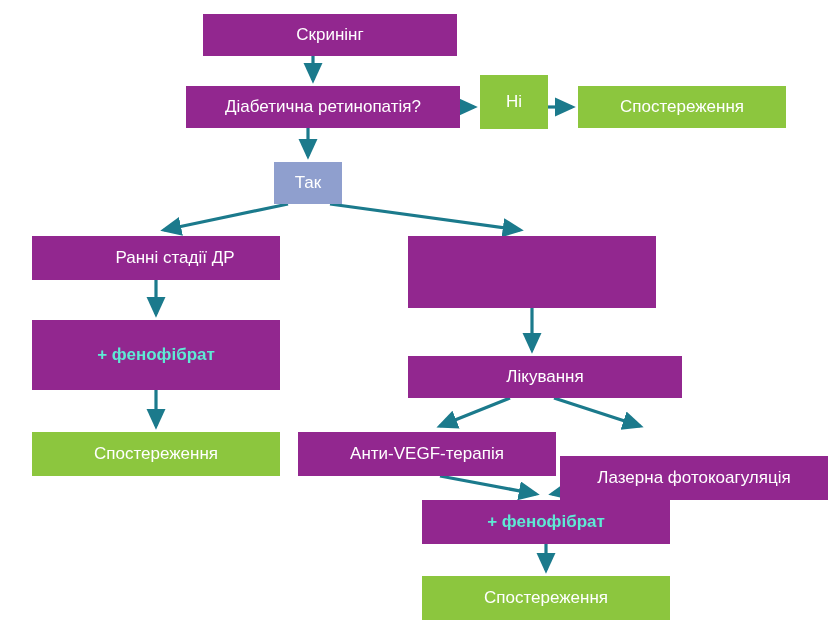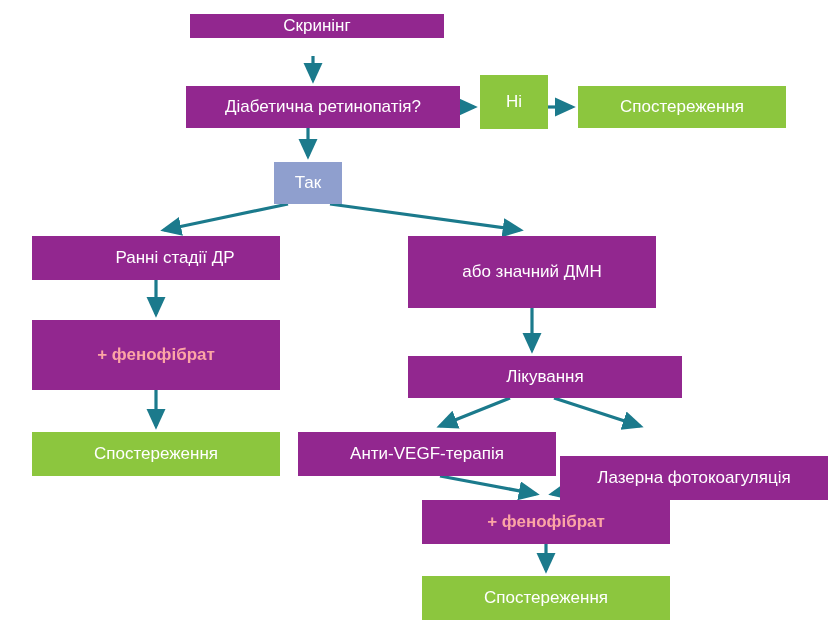--- a/index.html
+++ b/index.html
@@ -25,21 +25,21 @@
     text-align: center;
     color: #ffffff;
     font-size: 17px;
     line-height: 1.22;
     padding: 2px 6px;
   }
   .node.purple { background: #92278f; }
   .node.green  { background: #8cc63e; }
   .node.blue   { background: #8f9fce; }
   .node .l2 {
-    color: #fca5a5;
+    color: #5eead4;
     font-weight: bold;
   }
   .node .l1 { display: block; }
   svg.edges {
     position: absolute;
     left: 0;
     top: 0;
     width: 840px;
     height: 638px;
     pointer-events: none;
@@ -66,40 +66,39 @@
         <path d="M 156 390 L 156 426" marker-end="url(#arrowhead)"></path>
         <path d="M 532 308 L 532 350" marker-end="url(#arrowhead)"></path>
         <path d="M 510 398 L 440 426" marker-end="url(#arrowhead)"></path>
         <path d="M 554 398 L 640 426" marker-end="url(#arrowhead)"></path>
         <path d="M 440 476 L 536 494" marker-end="url(#arrowhead)"></path>
         <path d="M 640 476 L 552 494" marker-end="url(#arrowhead)"></path>
         <path d="M 546 544 L 546 570" marker-end="url(#arrowhead)"></path>
       </g>
   </svg>
   <div id="node-layer">
-      <div class="node purple" style="left: 190px; top: 14px; width: 254px; height: 24px;">
+      <div class="node purple" style="left: 203px; top: 14px; width: 254px; height: 42px;">
         <span class="l1">Скринінг</span>
       </div>
       <div class="node purple" style="left: 186px; top: 86px; width: 274px; height: 42px;">
         <span class="l1">Діабетична ретинопатія?</span>
       </div>
       <div class="node green" style="left: 480px; top: 75px; width: 68px; height: 54px;">
         <span class="l1">Ні</span>
       </div>
       <div class="node green" style="left: 578px; top: 86px; width: 208px; height: 42px;">
         <span class="l1">Спостереження</span>
       </div>
       <div class="node blue" style="left: 274px; top: 162px; width: 68px; height: 42px;">
         <span class="l1">Так</span>
       </div>
       <div class="node purple" style="left: 32px; top: 236px; width: 248px; height: 44px; padding-left: 44px;">
         <span class="l1">Ранні стадії ДР</span>
       </div>
       <div class="node purple" style="left: 408px; top: 236px; width: 248px; height: 72px;">
-        <span class="l1">або значний ДМН</span>
       </div>
       <div class="node purple" style="left: 32px; top: 320px; width: 248px; height: 70px;">
         <span class="l2">+ фенофібрат</span>
       </div>
       <div class="node purple" style="left: 408px; top: 356px; width: 274px; height: 42px;">
         <span class="l1">Лікування</span>
       </div>
       <div class="node green" style="left: 32px; top: 432px; width: 248px; height: 44px;">
         <span class="l1">Спостереження</span>
       </div>

